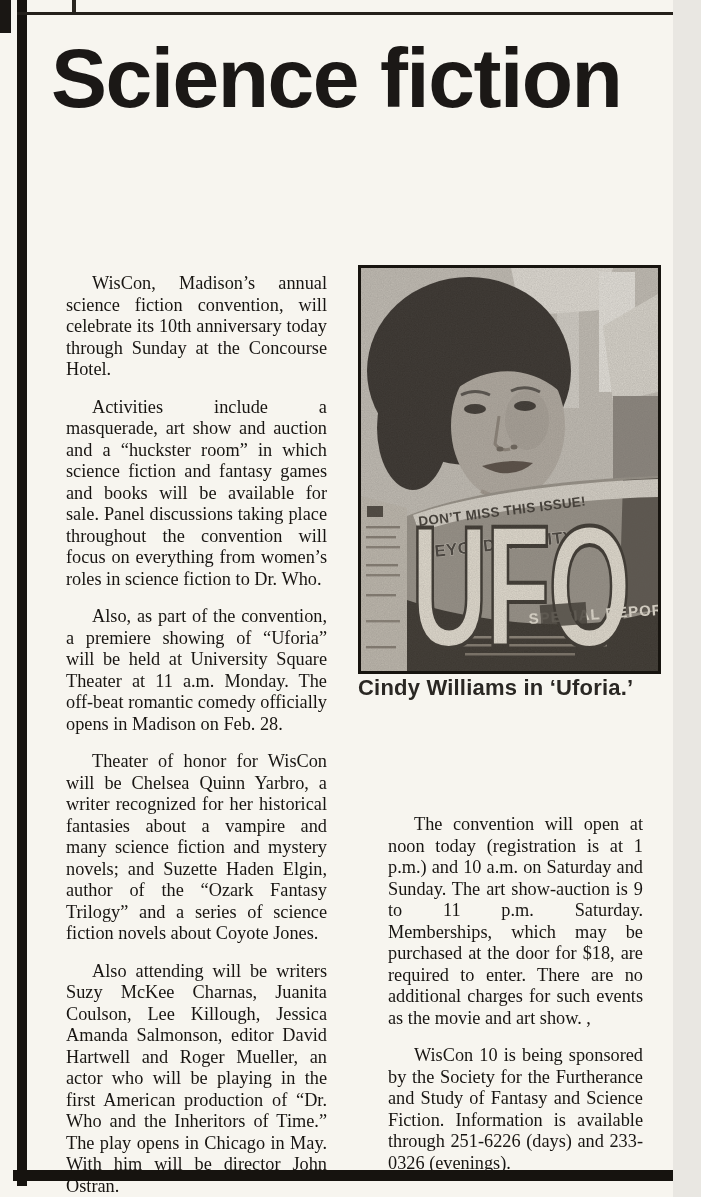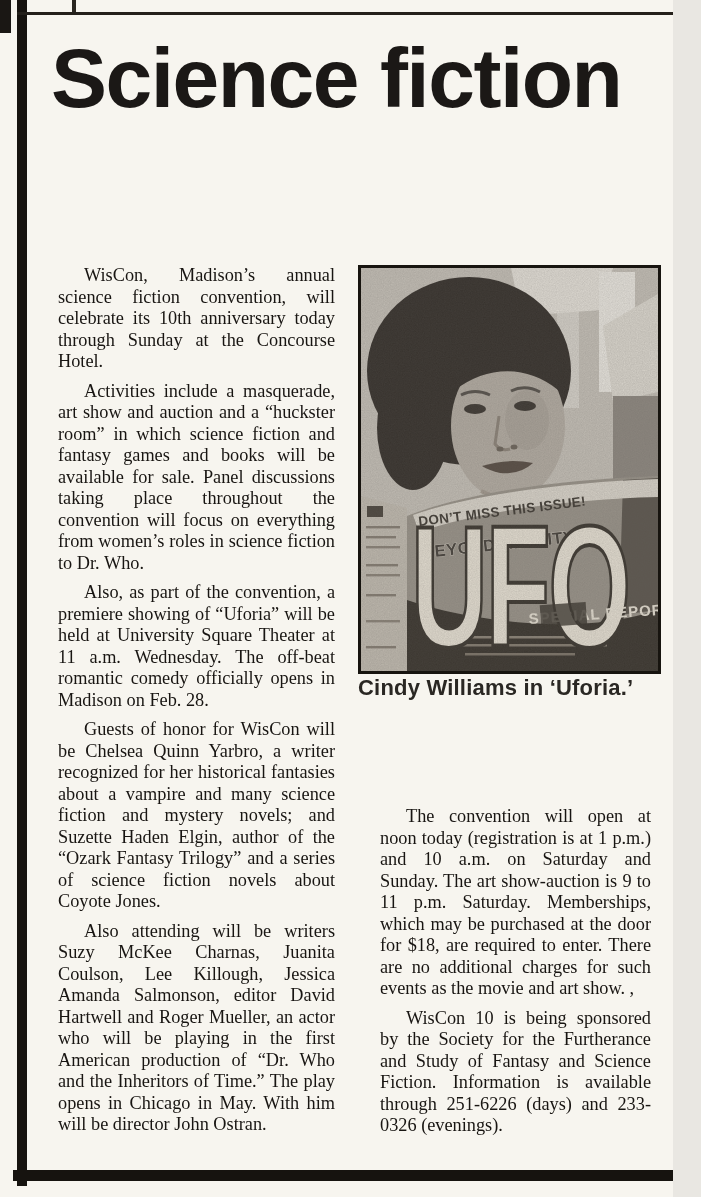--- a/index.html
+++ b/index.html
@@ -28,21 +28,21 @@
   }
   .headline span{display:block;}
 
   .bodycol{
     position:absolute;
     font-size:18.3px;line-height:21.5px;
     text-align:justify;
     hyphens:auto;-webkit-hyphens:auto;
     color:#181512;
   }
-  .bodycol p{margin:8px;text-indent:26px;}
+  .bodycol p{margin:16px;text-indent:26px;}
   .col-left{left:50px;top:257px;width:293px;}
   .col-right{left:372px;top:798px;width:287px;}
 
   .photo-figure{position:absolute;left:358px;top:265px;margin:0;width:303px;}
   .photo-frame{border:3px solid #17140f;width:297px;height:403px;background:#c7c2b9;}
   .photo-frame svg{display:block;}
   .caption{
     display:block;margin-top:1px;
     font-family:"Liberation Sans", sans-serif;
     font-weight:bold;font-size:22px;line-height:26px;
@@ -62,22 +62,22 @@
   <div class="bar-bottom"></div>
   <div class="gray-block"></div>
 
   <h1 class="headline">
     <span>Science fiction</span>
   </h1>
 
   <div class="bodycol col-left">
     <p>WisCon, Madison’s annual science fiction convention, will celebrate its 10th anniversary today through Sunday at the Concourse Hotel.</p>
     <p>Activities include a masquerade, art show and auction and a “huckster room” in which science fiction and fantasy games and books will be available for sale. Panel discussions taking place throughout the convention will focus on everything from women’s roles in science fiction to Dr. Who.</p>
-    <p>Also, as part of the convention, a premiere showing of “Uforia” will be held at University Square Theater at 11 a.m. Wednesday. The off-beat romantic comedy officially opens in Madison on Feb. 28.</p>
-    <p>Guests of honor for WisCon will be Chelsea Quinn Yarbro, a writer recognized for her historical fantasies about a vampire and many science fiction and mystery novels; and Suzette Haden Elgin, author of the “Ozark Fantasy Trilogy” and a series of science fiction novels about Coyote Jones.</p>
+    <p>Also, as part of the convention, a premiere showing of “Uforia” will be held at University Square Theater at 11 a.m. Monday. The off-beat romantic comedy officially opens in Madison on Feb. 28.</p>
+    <p>Theater of honor for WisCon will be Chelsea Quinn Yarbro, a writer recognized for her historical fantasies about a vampire and many science fiction and mystery novels; and Suzette Haden Elgin, author of the “Ozark Fantasy Trilogy” and a series of science fiction novels about Coyote Jones.</p>
     <p>Also attending will be writers Suzy McKee Charnas, Juanita Coulson, Lee Killough, Jessica Amanda Salmonson, editor David Hartwell and Roger Mueller, an actor who will be playing in the first American production of “Dr. Who and the Inheritors of Time.” The play opens in Chicago in May. With him will be director John Ostran.</p>
   </div>
 
   <figure class="photo-figure">
     <div class="photo-frame">
       <svg viewBox="0 0 297 403" width="297" height="403" xmlns="http://www.w3.org/2000/svg">
         <defs>
           <filter id="grain" x="0" y="0" width="100%" height="100%">
             <feTurbulence type="fractalNoise" baseFrequency="0.85" numOctaves="2" seed="7" result="t"></feTurbulence>
             <feColorMatrix in="t" type="matrix" values="0 0 0 0 0.13  0 0 0 0 0.12  0 0 0 0 0.11  0.13 0.13 0.13 0 0"></feColorMatrix>

